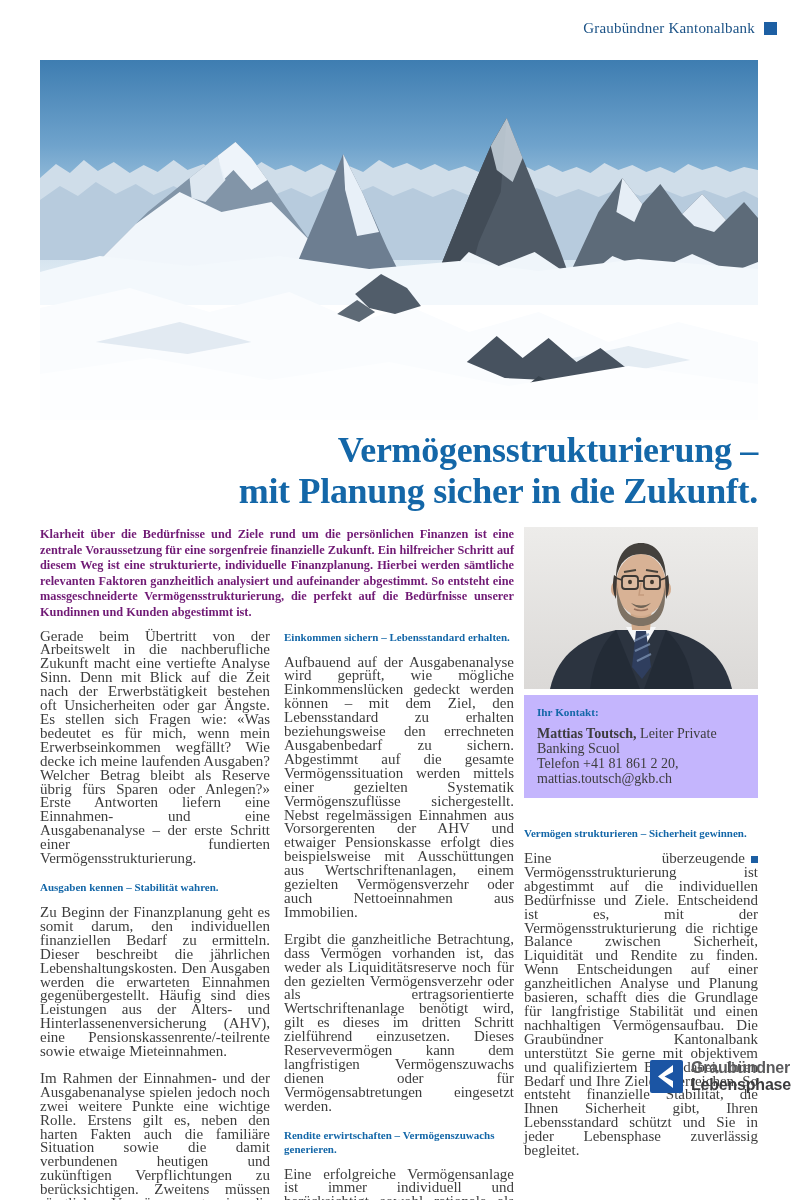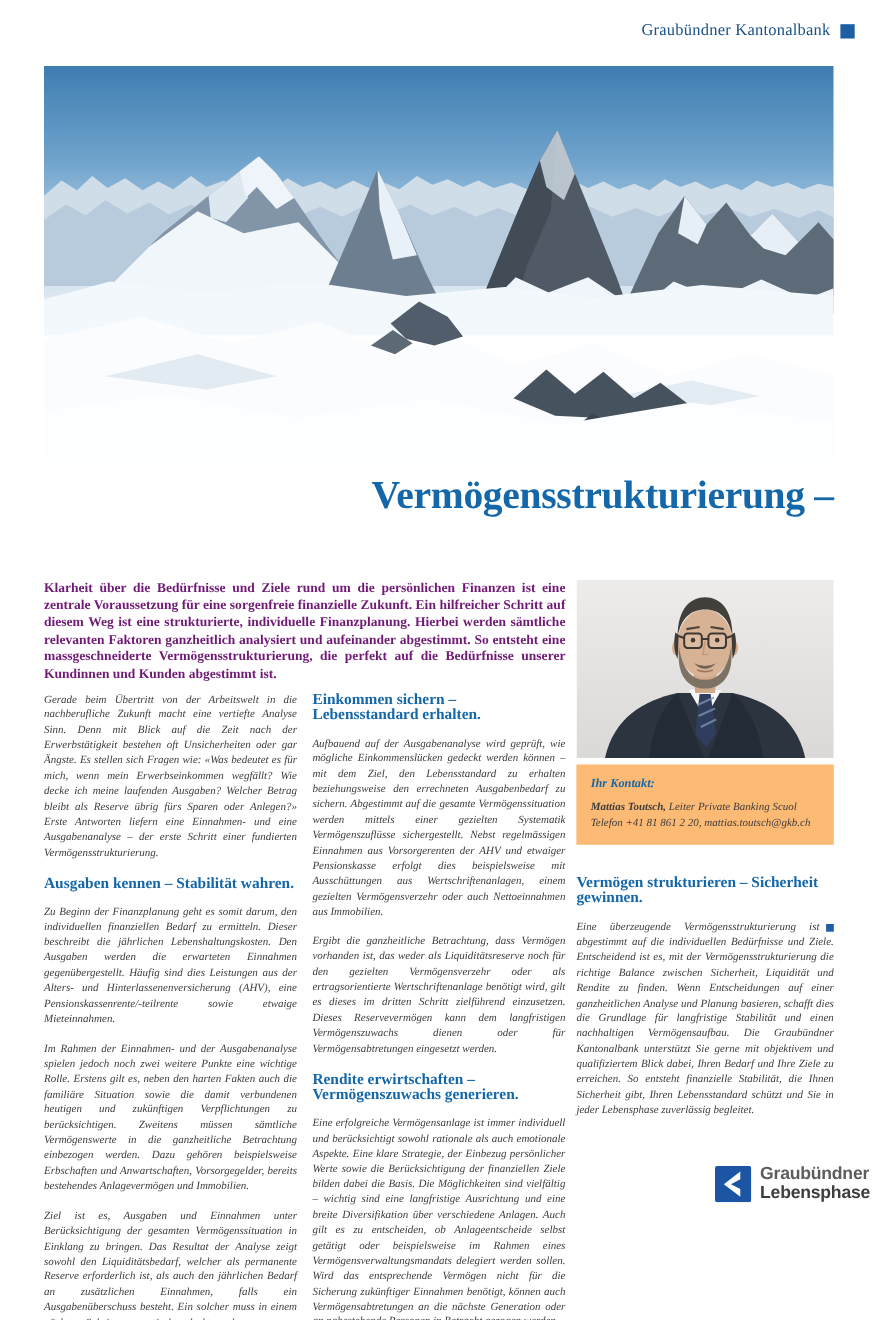--- a/index.html
+++ b/index.html
@@ -43,43 +43,42 @@
   .intro{
     margin:0 0 9px 0;
     font-weight:bold;color:#701a75;
     font-size:12.3px;line-height:15.6px;text-align:justify;
   }
   .byline{margin:0 0 13px 0;font-size:10.5px;color:#4a4a4a;}
   .cols{display:flex;gap:14px;}
   .col{width:230px;}
   .col p, .right-area p.body{
     margin:0 0 13px 0;
-    font-size:10px;line-height:13.9px;text-align:justify;color:#3d3d3d;font-style:italic;
+    font-size:15px;line-height:13.9px;text-align:justify;color:#3d3d3d;
   }
   .subhead{
     margin:14px 0 12px 0;
-    font-size:14px;line-height:14px;
+    font-size:11px;line-height:14px;
     font-weight:bold;color:#1467a8;
   }
   .subhead.first{margin-top:0;}
   .subhead.after-contact{margin-top:28px;}
   
   .portrait{width:234px;height:162px;overflow:hidden;}
   .portrait svg{display:block;width:100%;height:100%;}
   .contact-box{
     margin-top:6px;margin-bottom:0;
-    background:#fdba74;
+    background:#c4b5fd;
     padding:11px 13px 12px 13px;
-    font-style:italic;
   }
   .contact-label{
     margin:0 0 8px 0;
     font-size:11.2px;font-weight:bold;color:#1467a8;
   }
-  .contact-line{font-size:10px;line-height:15px;color:#3d3d3d;}
+  .contact-line{font-size:14px;line-height:15px;color:#3d3d3d;}
   .contact-line .bold{font-weight:bold;}
   .end-marker{
     float:right;
     width:7px;height:7px;background:#1d5fa3;margin-top:4px;margin-left:6px;
   }
   
   .footer-logo{
     position:absolute;top:1060px;right:26px;
     display:flex;align-items:flex-start;gap:8px;
     font-family:"Liberation Sans","DejaVu Sans",sans-serif;
@@ -142,20 +141,21 @@
       <path fill="#515d6a" d="M316,234 L342,214 368,228 382,246 356,254 330,248 Z"></path>
       <path fill="#5d6975" d="M298,254 L318,240 336,252 320,262 Z"></path>
       <path fill="#47525f" d="M428,302 L458,276 484,298 510,278 538,302 562,288 588,308 560,324 508,320 466,318 Z"></path>
       <path fill="#39444f" d="M468,342 L500,316 536,336 572,322 602,344 566,358 510,354 Z"></path>
       <path fill="#fdfeff" d="M0,360 L0,314 110,298 230,320 350,302 470,326 590,306 720,324 L720,360 Z"></path>
     </svg>
   </div>
 
   <h1 class="headline" style="margin:0;">
     <div>Vermögensstrukturierung –</div>
+    <div>mit Planung sicher in die Zukunft.</div>
   </h1>
 
   <div class="main">
 
     <div class="left-area">
       <p class="intro">Klarheit über die Bedürfnisse und Ziele rund um die persönlichen Finanzen ist eine zentrale Voraussetzung für eine sorgenfreie finanzielle Zukunft. Ein hilfreicher Schritt auf diesem Weg ist eine strukturierte, individuelle Finanzplanung. Hierbei werden sämtliche relevanten Faktoren ganzheitlich analysiert und aufeinander abgestimmt. So entsteht eine massgeschneiderte Vermögensstrukturierung, die perfekt auf die Bedürfnisse unserer Kundinnen und Kunden abgestimmt ist.</p>
 
       <div class="cols">
         <div class="col">
           <p>Gerade beim Übertritt von der Arbeitswelt in die nachberufliche Zukunft macht eine vertiefte Analyse Sinn. Denn mit Blick auf die Zeit nach der Erwerbstätigkeit bestehen oft Unsicherheiten oder gar Ängste. Es stellen sich Fragen wie: «Was bedeutet es für mich, wenn mein Erwerbseinkommen wegfällt? Wie decke ich meine laufenden Ausgaben? Welcher Betrag bleibt als Reserve übrig fürs Sparen oder Anlegen?» Erste Antworten liefern eine Einnahmen- und eine Ausgabenanalyse – der erste Schritt einer fundierten Vermögensstrukturierung.</p>

